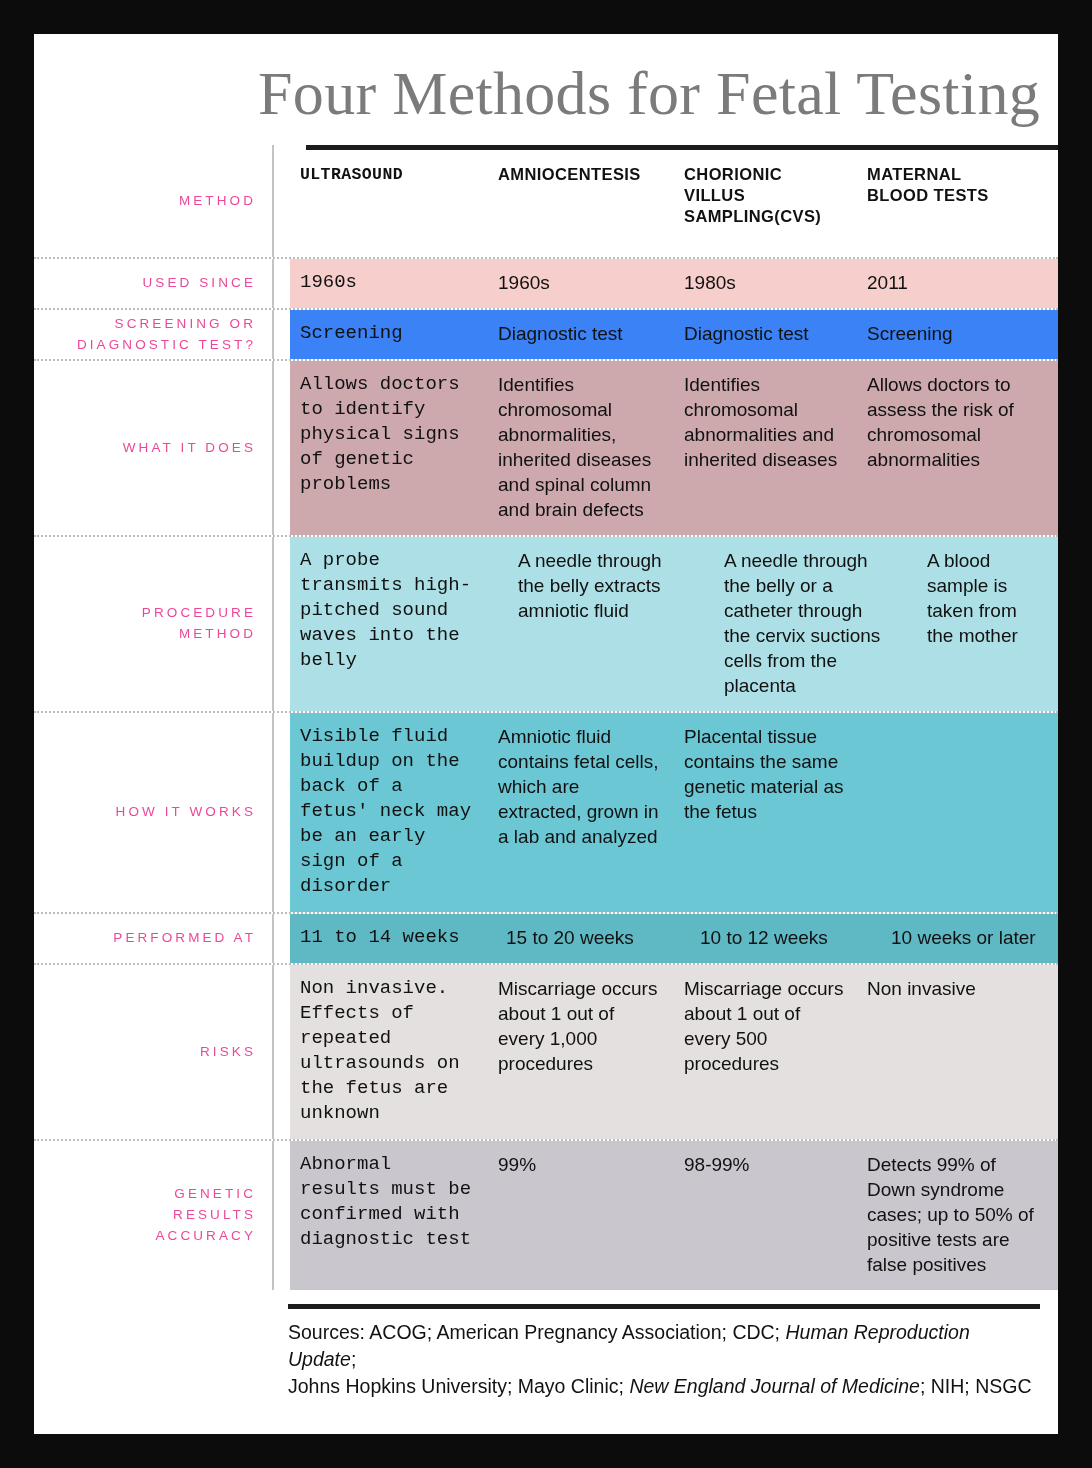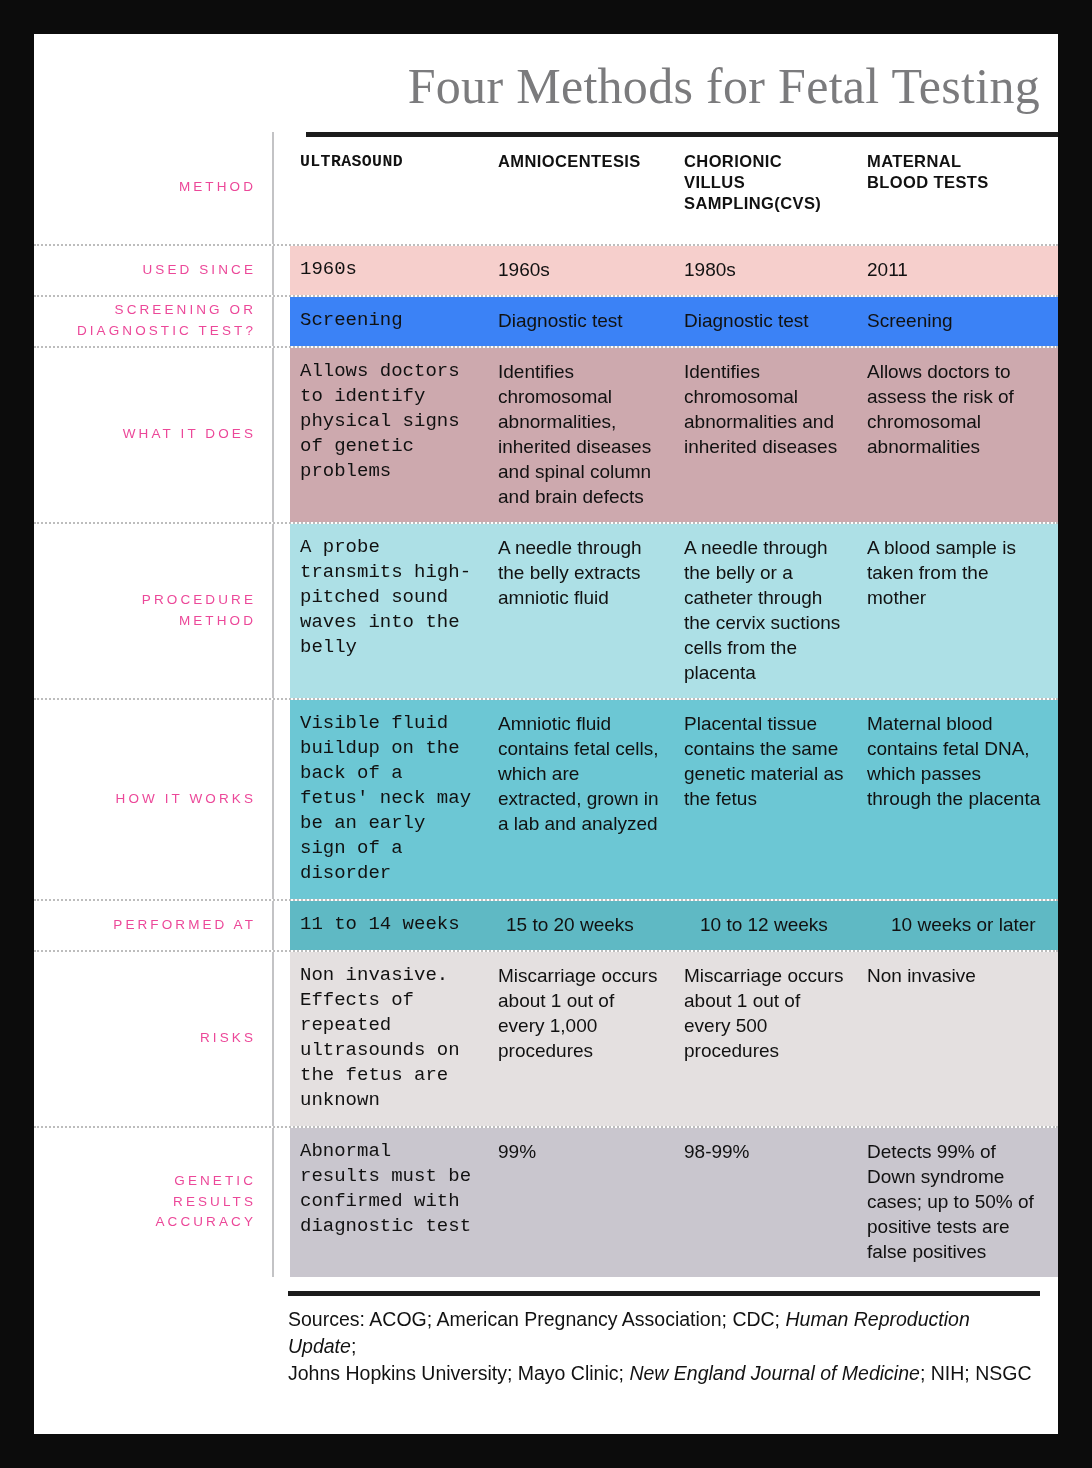--- a/index.html
+++ b/index.html
@@ -20,21 +20,21 @@
     top: 34px;
     width: 1024px;
     height: 1400px;
     background: #ffffff;
     box-sizing: border-box;
   }
 
   
   .title {
     font-family: "Liberation Serif", serif;
-    font-size: 50px;
+    font-size: 62px;
     font-weight: 400;
     color: #7b7b7d;
     text-align: right;
     letter-spacing: 0.3px;
     padding: 24px 18px 0 0;
     line-height: 1.15;
   }
 
   
   .table {
@@ -199,39 +199,38 @@
               <div class="cell c4">Allows doctors to assess the risk of chromosomal abnormalities</div>
             </div>
           </div>
         </div>
         <div class="sep"></div>
         <div class="row">
           <div class="rowlabel">
             <span>PROCEDURE<br>METHOD</span>
           </div>
           <div class="cells">
-            <div class="band" style="background: rgb(173, 224, 230);">
+            <div class="band" style="background: rgb(173, 224, 230); gap: 20px;">
               <div class="cell c1">A probe transmits high-pitched sound waves into the belly</div>
               <div class="cell c2">A needle through the belly extracts amniotic fluid</div>
               <div class="cell c3">A needle through the belly or a catheter through the cervix suctions cells from the placenta</div>
               <div class="cell c4">A blood sample is taken from the mother</div>
             </div>
           </div>
         </div>
         <div class="sep"></div>
         <div class="row">
           <div class="rowlabel">
             <span>HOW IT WORKS</span>
           </div>
           <div class="cells">
             <div class="band" style="background: rgb(108, 199, 212);">
               <div class="cell c1">Visible fluid buildup on the back of a fetus' neck may be an early sign of a disorder</div>
               <div class="cell c2">Amniotic fluid contains fetal cells, which are extracted, grown in a lab and analyzed</div>
               <div class="cell c3">Placental tissue contains the same genetic material as the fetus</div>
-              <div class="cell c4">Maternal blood contains fetal DNA, which passes through the placenta</div>
             </div>
           </div>
         </div>
         <div class="sep"></div>
         <div class="row">
           <div class="rowlabel">
             <span>PERFORMED AT</span>
           </div>
           <div class="cells">
             <div class="band" style="background: rgb(95, 185, 196); gap: 8px;">

